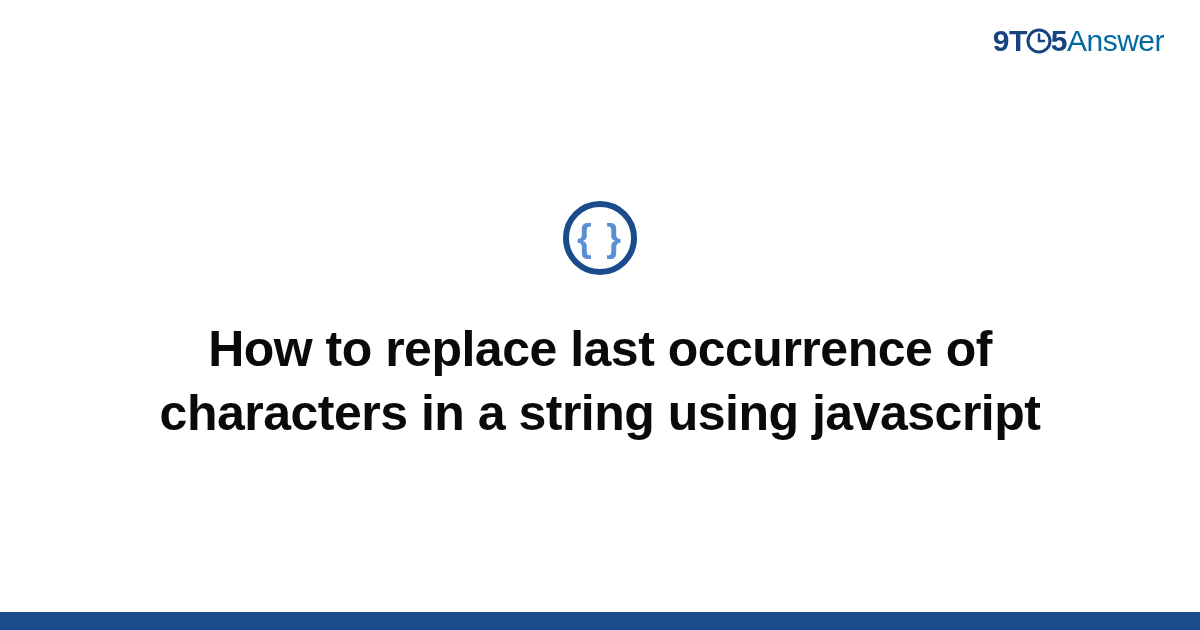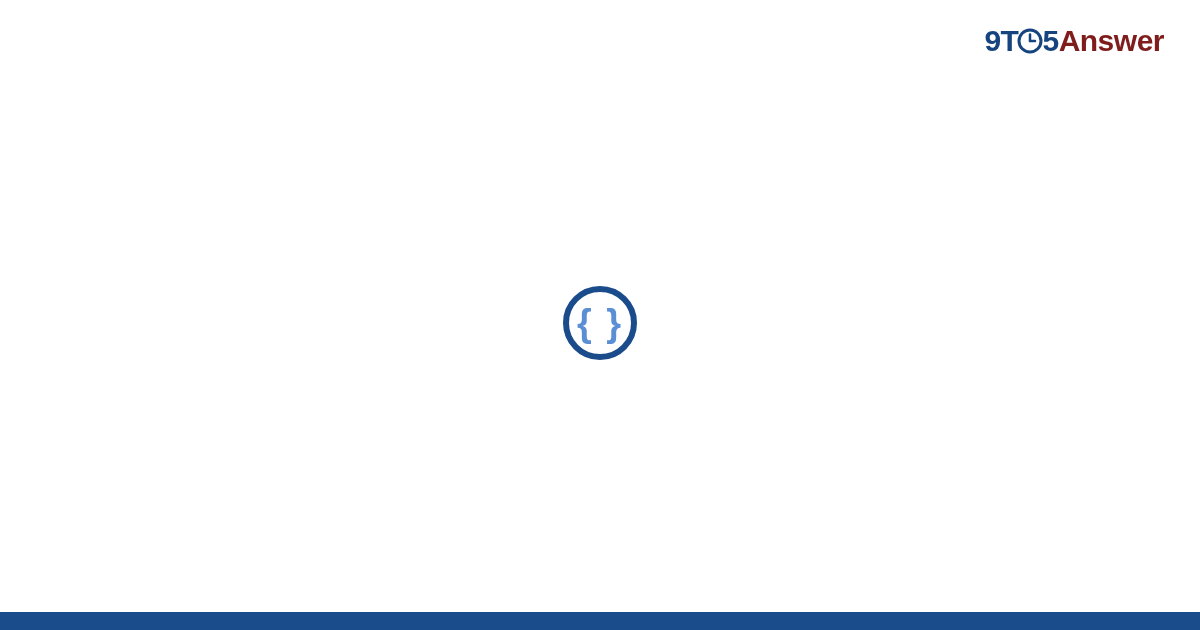--- a/index.html
+++ b/index.html
@@ -31,22 +31,22 @@
     .brand .t-letter {
       color: #15447f;
       font-weight: 600;
     }
     .brand .o-icon {
       display: inline-block;
       vertical-align: -3px;
       margin: 0 -1px;
     }
     .brand .answer {
-      color: #7f1d1d;
-      font-weight: 700;
+      color: #0369a1;
+      font-weight: 400;
     }
     .center-wrap {
       position: absolute;
       top: 0;
       left: 0;
       right: 0;
       bottom: 18px;
       display: flex;
       flex-direction: column;
       align-items: center;
@@ -97,15 +97,16 @@
         <circle cx="13" cy="13" r="11" fill="none" stroke="#15447f" stroke-width="3"></circle>
         <line x1="13" y1="13" x2="13" y2="6.5" stroke="#15447f" stroke-width="2.5" stroke-linecap="round"></line>
         <line x1="13" y1="13" x2="18" y2="13" stroke="#15447f" stroke-width="2.5" stroke-linecap="round"></line>
       </svg></span><span class="five">5</span><span class="answer">Answer</span>
 </div>
 
 <div class="center-wrap">
   <div class="badge">
     <span class="badge-inner">{ }</span>
   </div>
+  <h1 class="title">How to replace last occurrence of characters in a string using javascript</h1>
 </div>
 
 <div class="bottom-bar"></div>
 
 </body></html>

